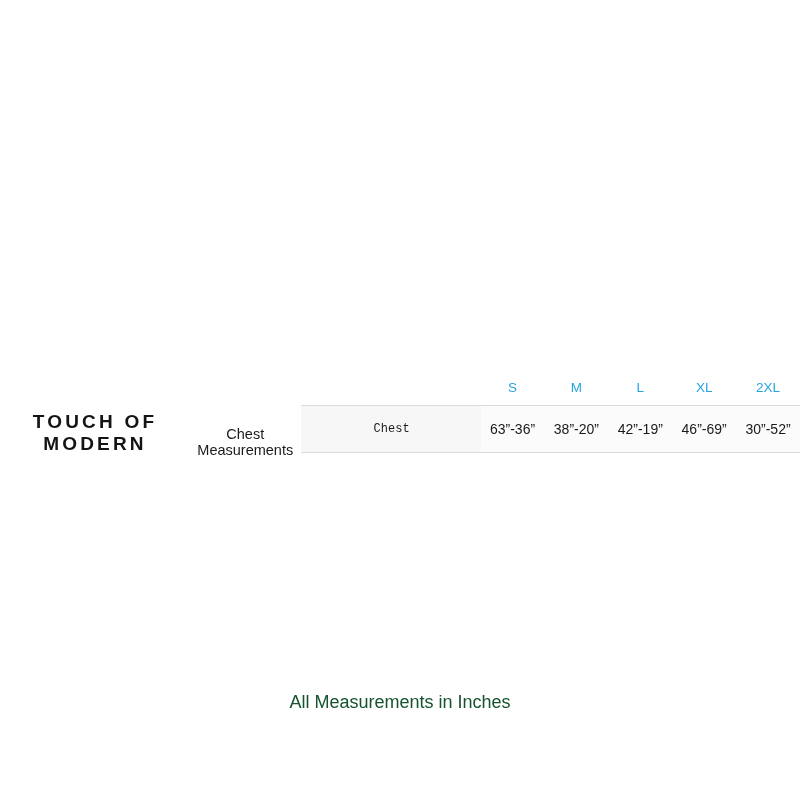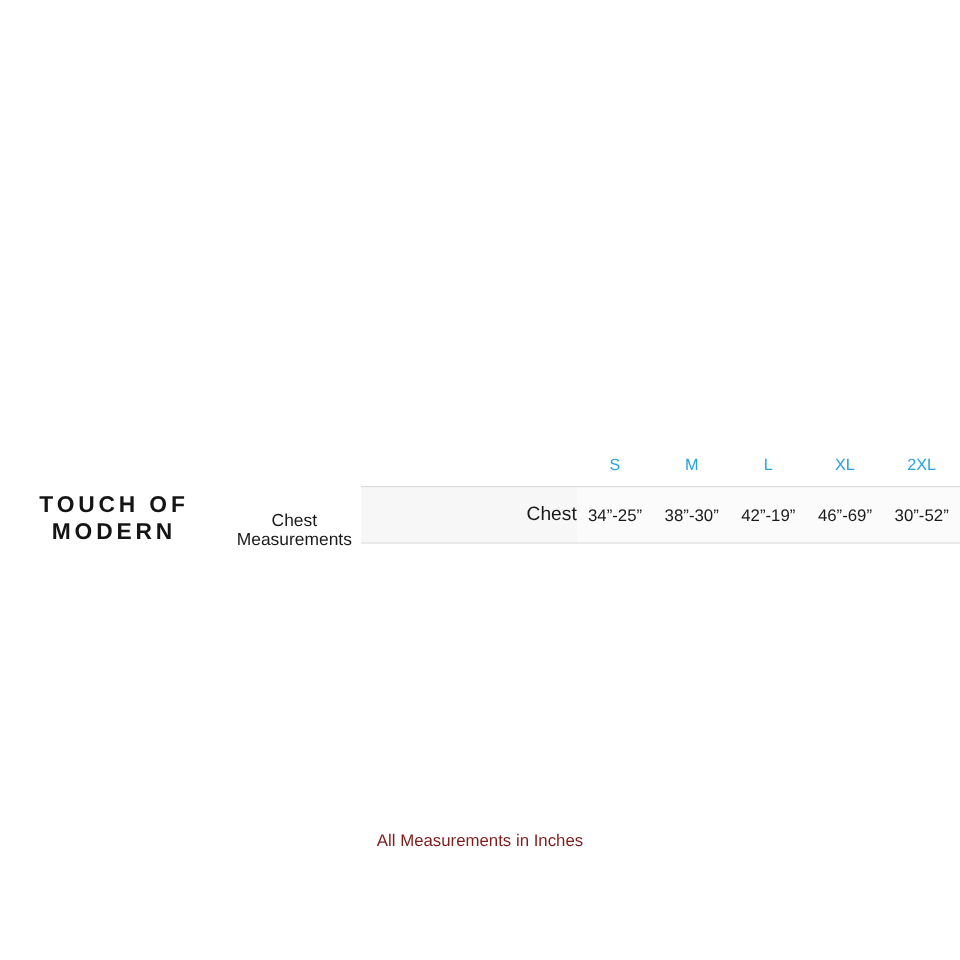--- a/index.html
+++ b/index.html
@@ -85,38 +85,39 @@
     height: 46px;
     vertical-align: middle;
     font-size: 14px;
     color: #1a1a1a;
     text-align: center;
     border-bottom: 1px solid #dcdcdc;
     background: #fbfbfb;
   }
 
   .body-row td.row-label-col {
-    text-align: right;
+    text-align: center;
     padding-left: 2px;
     background: #f7f7f7;
-    font-size: 16px;
+    font-size: 12px;
+    font-family: Liberation Mono, monospace;
   }
 
   .row-label-col {
     width: 180px;
   }
 
   .footer-note {
     position: absolute;
     top: 692px;
     left: 0;
     width: 800px;
     text-align: center;
-    font-size: 14px;
-    color: #7f1d1d;
+    font-size: 18px;
+    color: #14532d;
   }
 </style>
 </head>
 <body>
 
 <div class="page">
 
   <div class="brand">TOUCH OF MODERN</div>
 
 
@@ -130,22 +131,22 @@
           <th>S</th>
           <th>M</th>
           <th>L</th>
           <th>XL</th>
           <th>2XL</th>
         </tr>
       </thead>
       <tbody>
         <tr class="body-row">
           <td class="row-label-col">Chest</td>
-          <td>34”-25”</td>
-          <td>38”-30”</td>
+          <td>63”-36”</td>
+          <td>38”-20”</td>
           <td>42”-19”</td>
           <td>46”-69”</td>
           <td>30”-52”</td>
         </tr>
       </tbody>
     </table>
   </div>
 
   <div class="footer-note">All Measurements in Inches</div>
 

